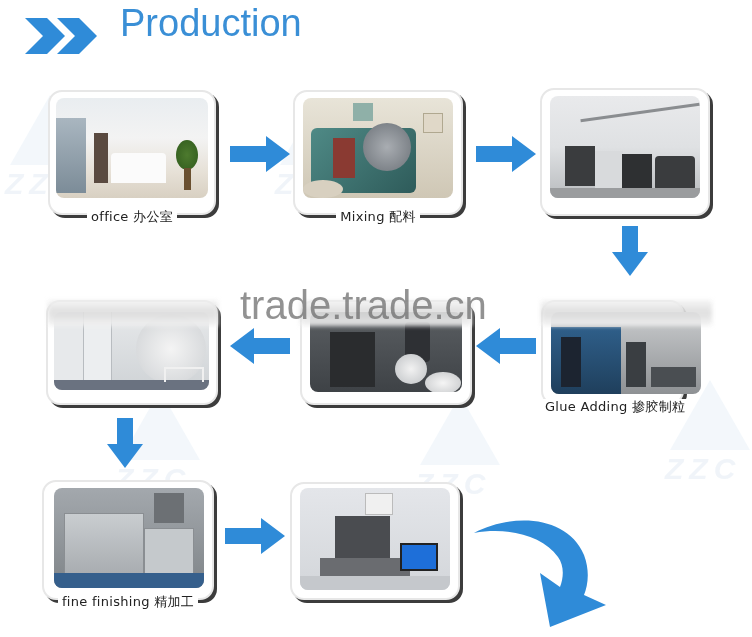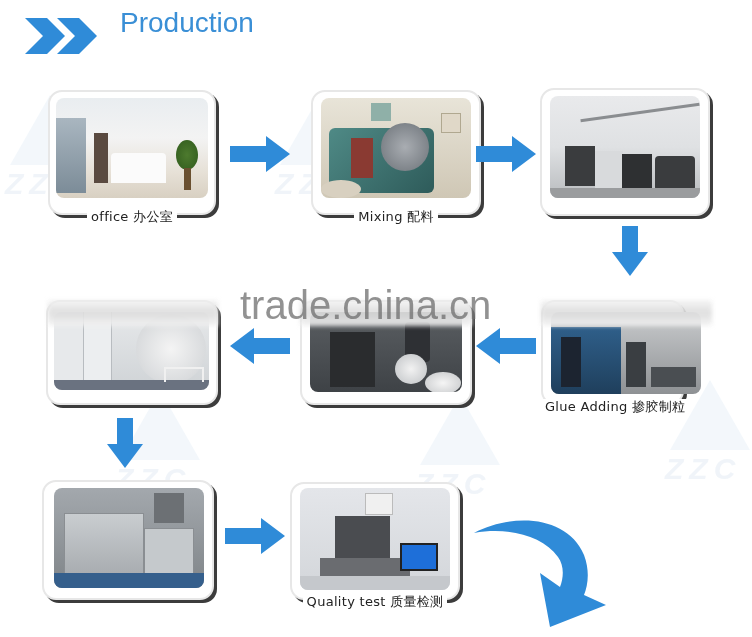--- a/index.html
+++ b/index.html
@@ -17,21 +17,21 @@
   }
   .watermark-logo .txt {
     position: absolute; left: 5px; top: 72px; font-size: 30px; font-weight: bold; font-style: italic;
     color: #d6e2ee; letter-spacing: 6px; font-family: "Liberation Sans", sans-serif;
   }
 
   .header { position: absolute; left: 25px; top: 8px; height: 62px; }
   .header-chevrons { position: absolute; left: 0; top: 8px; width: 80px; height: 40px; }
   .header-title {
     position: absolute; left: 95px; top: 0; color: #3a8fd6;
-    font-family: "Liberation Sans", sans-serif; font-size: 28px; line-height: 30px; white-space: nowrap;
+    font-family: "Liberation Sans", sans-serif; font-size: 38px; line-height: 30px; white-space: nowrap;
   }
 
   .card { position: absolute; }
   .card-frame {
     position: absolute; left: 0; top: 0; right: 0; bottom: 0;
     border: 2px solid #e7e7e7; border-radius: 14px; background: #fff;
     box-shadow: 3px 3px 0 0 #3c3c3c;
   }
   .card-photo {
     position: absolute; border-radius: 8px; overflow: hidden;
@@ -97,21 +97,21 @@
     <div style="position:absolute;left:120px;top:42px;width:22px;height:30px;background:radial-gradient(#4d7a2e,#2f5a1c);border-radius:50%;"></div>
     <div style="position:absolute;left:128px;top:70px;width:7px;height:22px;background:#6a5030;"></div>
   </div>
   <div class="card-label" style="top:116px;"><span>office 办公室</span></div>
 </div>
 
 <svg class="arrow" style="left:230px;top:136px;" width="60" height="36" viewBox="0 0 60 36">
   <polygon points="0,10 36,10 36,0 60,18 36,36 36,26 0,26" fill="#2f8bd8"></polygon>
 </svg>
 
-<div class="card" style="left:311px;top:90px;width:170px;height:125px;">
+<div class="card" style="left:293px;top:90px;width:170px;height:125px;">
   <div class="card-frame"></div>
   <div class="card-photo" style="left:10px;top:8px;width:150px;height:100px;background:linear-gradient(180deg,#e8e4d8,#cfc7b5);">
     <div style="position:absolute;left:8px;top:30px;width:105px;height:65px;background:linear-gradient(135deg,#4f8a86,#2e5b5a);border-radius:6px;"></div>
     <div style="position:absolute;left:60px;top:25px;width:48px;height:48px;background:radial-gradient(#a9adb2,#6c7278);border-radius:50%;"></div>
     <div style="position:absolute;left:30px;top:40px;width:22px;height:40px;background:#8a3a32;"></div>
     <div style="position:absolute;left:50px;top:5px;width:20px;height:18px;background:#8fb0a8;"></div>
     <div style="position:absolute;left:120px;top:15px;width:20px;height:20px;background:#e0d8c8;border:1px solid #b0a890;"></div>
     <div style="position:absolute;left:0;top:82px;width:40px;height:18px;background:#d8d0c0;border-radius:50%;"></div>
   </div>
   <div class="card-label" style="top:116px;"><span>Mixing 配料</span></div>
@@ -173,47 +173,47 @@
     <div style="position:absolute;left:10px;top:25px;width:20px;height:50px;background:#1c2430;"></div>
     <div style="position:absolute;left:75px;top:30px;width:20px;height:45px;background:#3a3e42;"></div>
     <div style="position:absolute;left:100px;top:55px;width:45px;height:20px;background:#4a4e52;"></div>
   </div>
   <div class="card-label" style="top:96px;"><span>Glue Adding 掺胶制粒</span></div>
 </div>
 
 <div class="blur-band" style="left:48px;top:300px;width:170px;"></div>
 <div class="blur-band" style="left:300px;top:300px;width:172px;"></div>
 <div class="blur-band" style="left:541px;top:300px;width:171px;"></div>
-<div class="watermark-text">trade.china.cn</div>
+<div class="watermark-text">trade.trade.cn</div>
 
 <svg class="arrow" style="left:107px;top:418px;" width="36" height="50" viewBox="0 0 36 50">
   <polygon points="10,0 26,0 26,26 36,26 18,50 0,26 10,26" fill="#2f8bd8"></polygon>
 </svg>
 
 <div class="card" style="left:42px;top:480px;width:172px;height:120px;">
   <div class="card-frame"></div>
   <div class="card-photo" style="left:12px;top:8px;width:150px;height:100px;background:linear-gradient(180deg,#a3a8ad,#808589);">
     <div style="position:absolute;left:10px;top:25px;width:80px;height:65px;background:linear-gradient(#c9cdd0,#a7abaf);border:1px solid #8a8e92;"></div>
     <div style="position:absolute;left:90px;top:40px;width:50px;height:50px;background:#c5c9cc;border:1px solid #8a8e92;"></div>
     <div style="position:absolute;left:0;top:85px;width:150px;height:15px;background:#355f8c;"></div>
     <div style="position:absolute;left:100px;top:5px;width:30px;height:30px;background:#6c7074;"></div>
   </div>
+  <div class="card-label" style="top:111px;"><span>fine finishing 精加工</span></div>
 </div>
 
 <svg class="arrow" style="left:225px;top:518px;" width="60" height="36" viewBox="0 0 60 36">
   <polygon points="0,10 36,10 36,0 60,18 36,36 36,26 0,26" fill="#2f8bd8"></polygon>
 </svg>
 
 <div class="card" style="left:290px;top:482px;width:170px;height:118px;">
   <div class="card-frame"></div>
   <div class="card-photo" style="left:10px;top:6px;width:150px;height:102px;background:linear-gradient(180deg,#e4e6ea,#d3d6da);">
     <div style="position:absolute;left:65px;top:5px;width:28px;height:22px;background:#f0f0f0;border:1px solid #bbb;"></div>
     <div style="position:absolute;left:35px;top:28px;width:55px;height:45px;background:#4a4c50;"></div>
     <div style="position:absolute;left:20px;top:70px;width:90px;height:18px;background:#6a6c70;"></div>
     <div style="position:absolute;left:100px;top:55px;width:38px;height:28px;background:#1e6fd9;border:2px solid #222;"></div>
     <div style="position:absolute;left:0;top:88px;width:150px;height:14px;background:#c5c8cc;"></div>
   </div>
-  <div class="card-label" style="top:109px;"><span>Quality test 质量检测</span></div>
 </div>
 
 <svg class="arrow" style="left:472px;top:515px;" width="135" height="112" viewBox="0 0 135 112">
   <path d="M2,18 C40,-2 95,0 112,40 C118,56 116,70 112,80 L134,90 L78,112 L68,58 L88,72 C92,62 92,50 86,42 C70,20 35,12 2,18 Z" fill="#2f8bd8"></path>
 </svg>
 
 </body></html>

